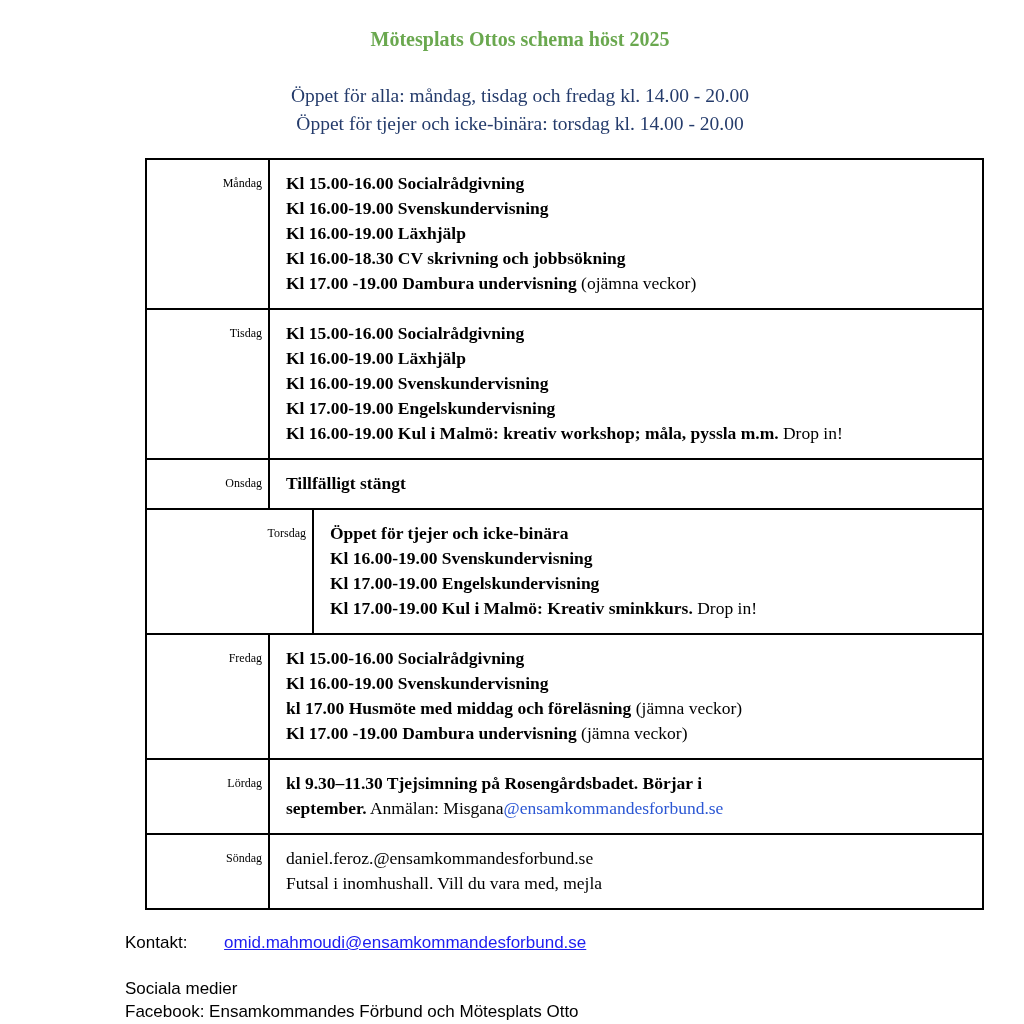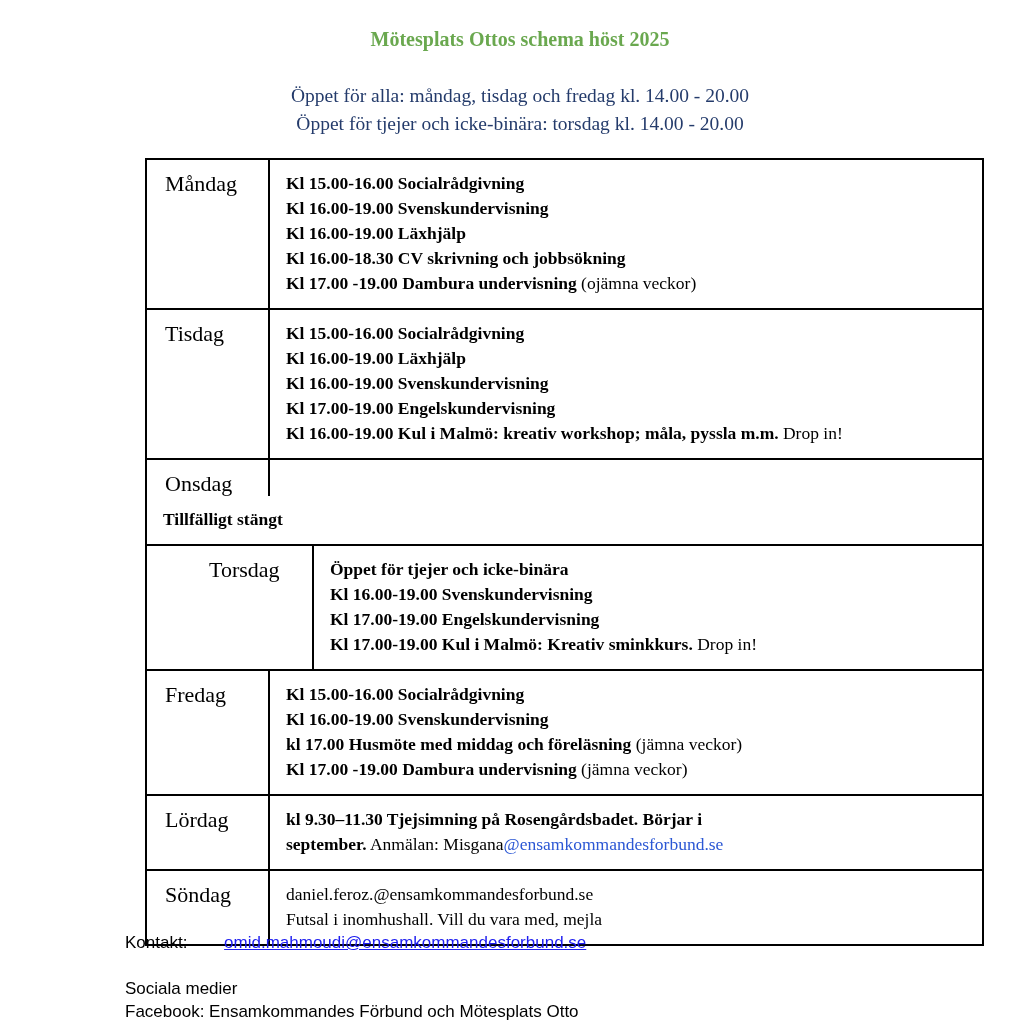--- a/index.html
+++ b/index.html
@@ -46,33 +46,34 @@
     box-sizing: border-box;
   }
   .row {
     display: flex;
     border-bottom: 2px solid var(--border-black, #000);
     box-sizing: border-box;
   }
   .row:last-child { border-bottom: none; }
   .row:nth-child(1) { min-height: 145px; }
   .row:nth-child(2) { min-height: 141px; }
-  .row:nth-child(3) { min-height: 45px; flex-direction: column; }
+  .row:nth-child(3) { min-height: 45px; }
   .row:nth-child(4) { min-height: 115px; padding-left: 44px; }
   .row:nth-child(5) { min-height: 121px; }
   .row:nth-child(6) { min-height: 67px; }
   .row:nth-child(7) { min-height: 67px; }
   .day-cell {
     width: 123px;
     flex-shrink: 0;
     border-right: 2px solid var(--border-black, #000);
     box-sizing: border-box;
     padding: 11px 6px 0 18px;
-    font-size: 22px;
+    font-size: 12px;
     line-height: 25px;
+    text-align: right;
   }
   .content-cell {
     flex: 1;
     padding: 11px 10px 12px 16px;
     font-size: 17.5px;
     line-height: 25px;
     box-sizing: border-box;
   }
   .line { white-space: nowrap; }
   .seg-bold { font-weight: bold; }

